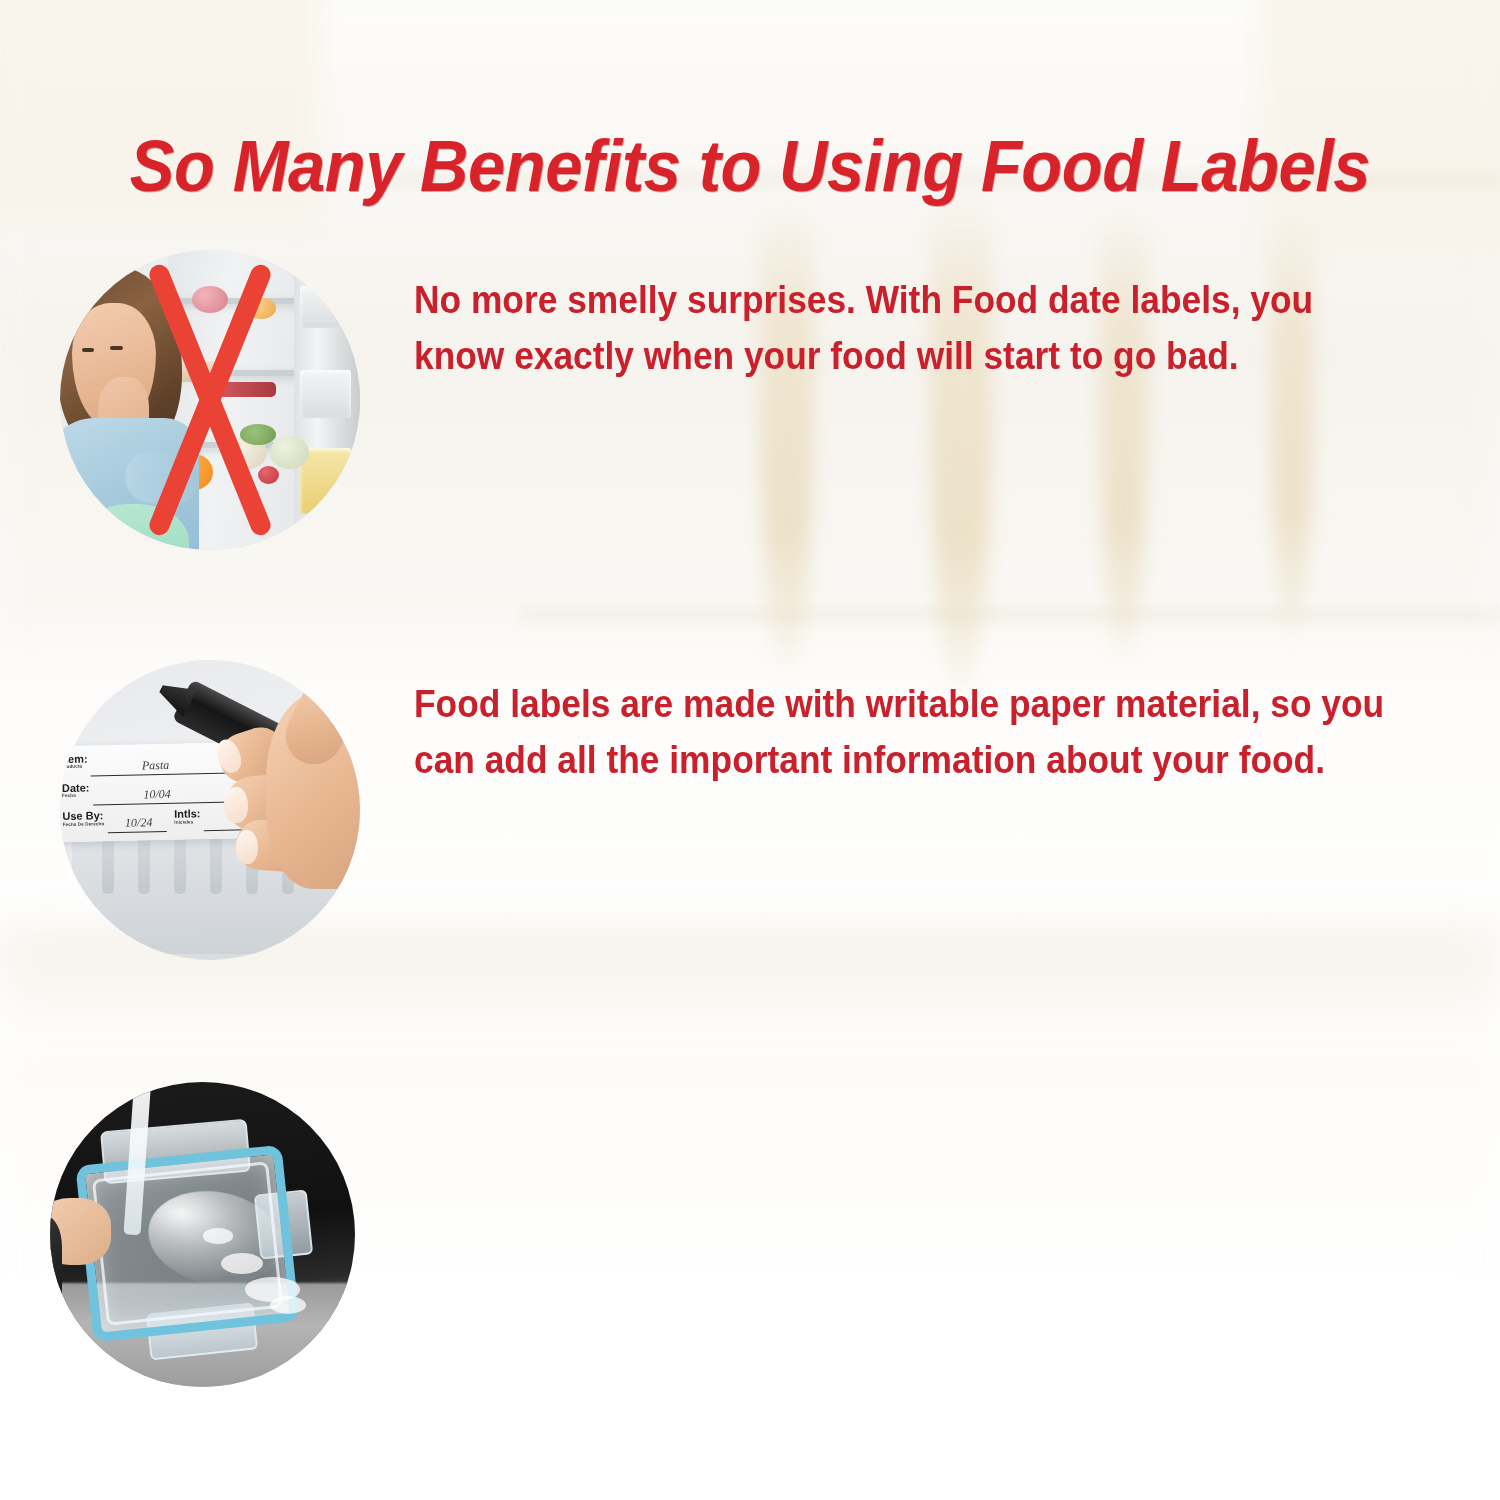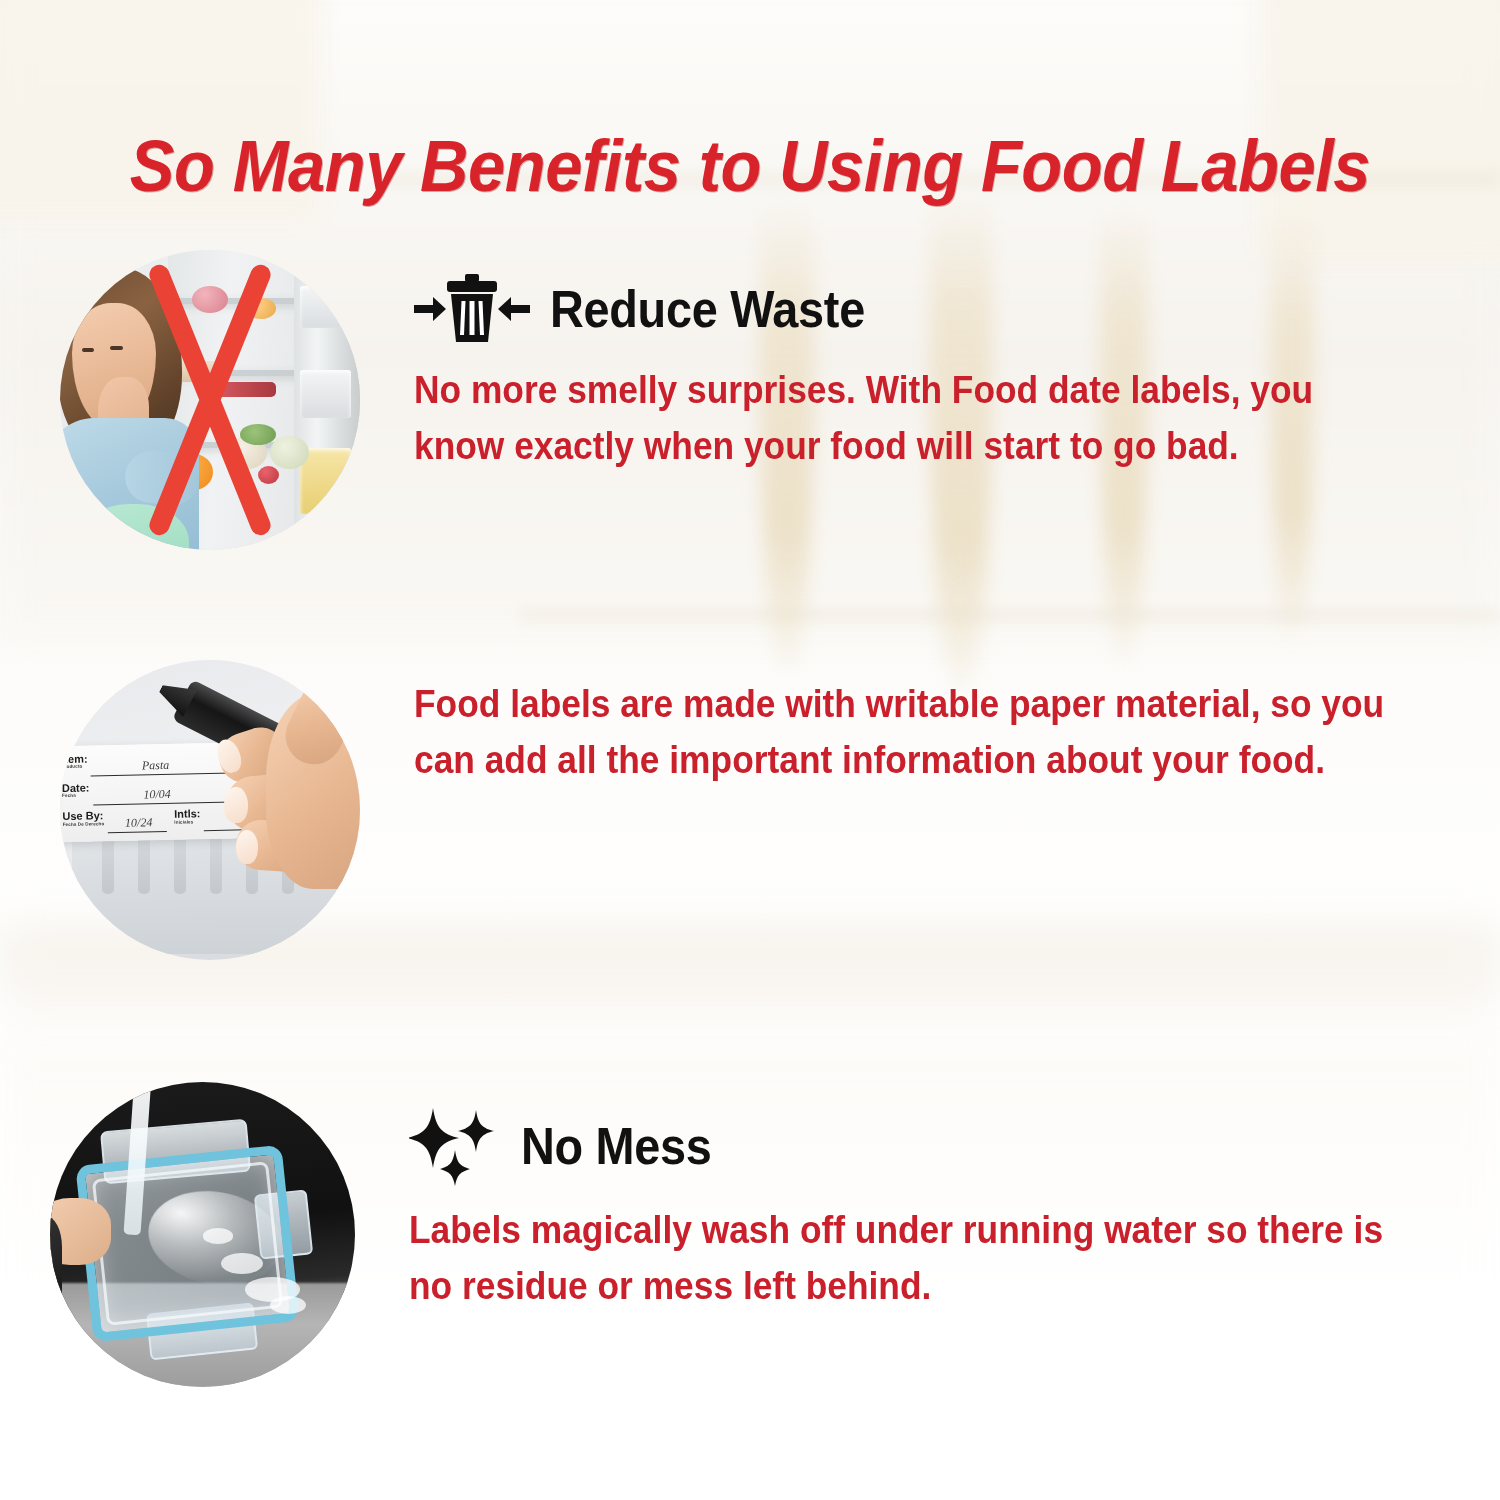--- a/index.html
+++ b/index.html
@@ -479,41 +479,20 @@
         <div class="p1-bag"></div>
       </div>
     </div>
     <div class="redx">
       <span class="x1"></span>
       <span class="x2"></span>
     </div>
   </div>
 
   <div class="textcol">
-    <div class="headline">
-      <span class="icon-wrap">
-        <svg width="116" height="74" viewBox="0 0 116 74" aria-hidden="true">
-
-          <path d="M0 33 h19 v-8 l13 12 -13 12 v-8 H0 z" fill="#111"></path>
-
-          <path d="M116 33 h-19 v-8 l-13 12 13 12 v-8 H116 z" fill="#111"></path>
-
-          <rect x="51" y="2" width="14" height="8" rx="2" fill="#111"></rect>
-
-          <rect x="33" y="9" width="50" height="11" rx="3" fill="#111"></rect>
-
-          <path d="M37 22 h42 l-5 48 h-32 z" fill="#111"></path>
-
-          <path d="M47.5 29 l-1.5 34 h4 l1.5-34 z" fill="#fff"></path>
-          <rect x="55.5" y="29" width="5" height="34" fill="#fff"></rect>
-          <path d="M68.5 29 l1.5 34 h-4 l-1.5-34 z" fill="#fff"></path>
-        </svg>
-      </span>
-      <span class="htext">Reduce Waste</span>
-    </div>
     <div class="body">No more smelly surprises. With Food date labels, you know exactly when your food will start to go bad.</div>
   </div>
 </div>
 
 <div class="row" id="row-1">
 
   <div class="photo">
     <div class="p2-bg">
       <div class="p2-rack"></div>
       <div class="p2-tine" style="left:14%;"></div>
@@ -591,26 +570,13 @@
       <div class="p3-splash"></div>
       <div class="p3-spray" style="left:56%; top:56%; width:14%; height:7%;"></div>
       <div class="p3-spray" style="left:64%; top:64%; width:18%; height:8%;"></div>
       <div class="p3-spray" style="left:50%; top:48%; width:10%; height:5%;"></div>
       <div class="p3-spray" style="left:72%; top:70%; width:12%; height:6%;"></div>
       <div class="p3-handL"></div>
       <div class="p3-sleeve"></div>
     </div>
   </div>
 
-  <div class="textcol">
-    <div class="headline">
-      <span class="icon-wrap">
-        <svg width="92" height="80" viewBox="0 0 92 80" aria-hidden="true">
-          <path d="M24 2 C27 22 33 28 50 32 C33 36 27 42 24 62 C21 42 15 36 -2 32 C15 28 21 22 24 2 Z" fill="#111"></path>
-          <path d="M67 4 C69 18 73 22 85 25 C73 28 69 32 67 46 C65 32 61 28 49 25 C61 22 65 18 67 4 Z" fill="#111"></path>
-          <path d="M46 44 C48 57 51 60 61 63 C51 66 48 69 46 80 C44 69 41 66 31 63 C41 60 44 57 46 44 Z" fill="#111"></path>
-        </svg>
-      </span>
-      <span class="htext">No Mess</span>
-    </div>
-    <div class="body">Labels magically wash off under running water so there is no residue or mess left behind.</div>
-  </div>
 </div>
 
 </body></html>

